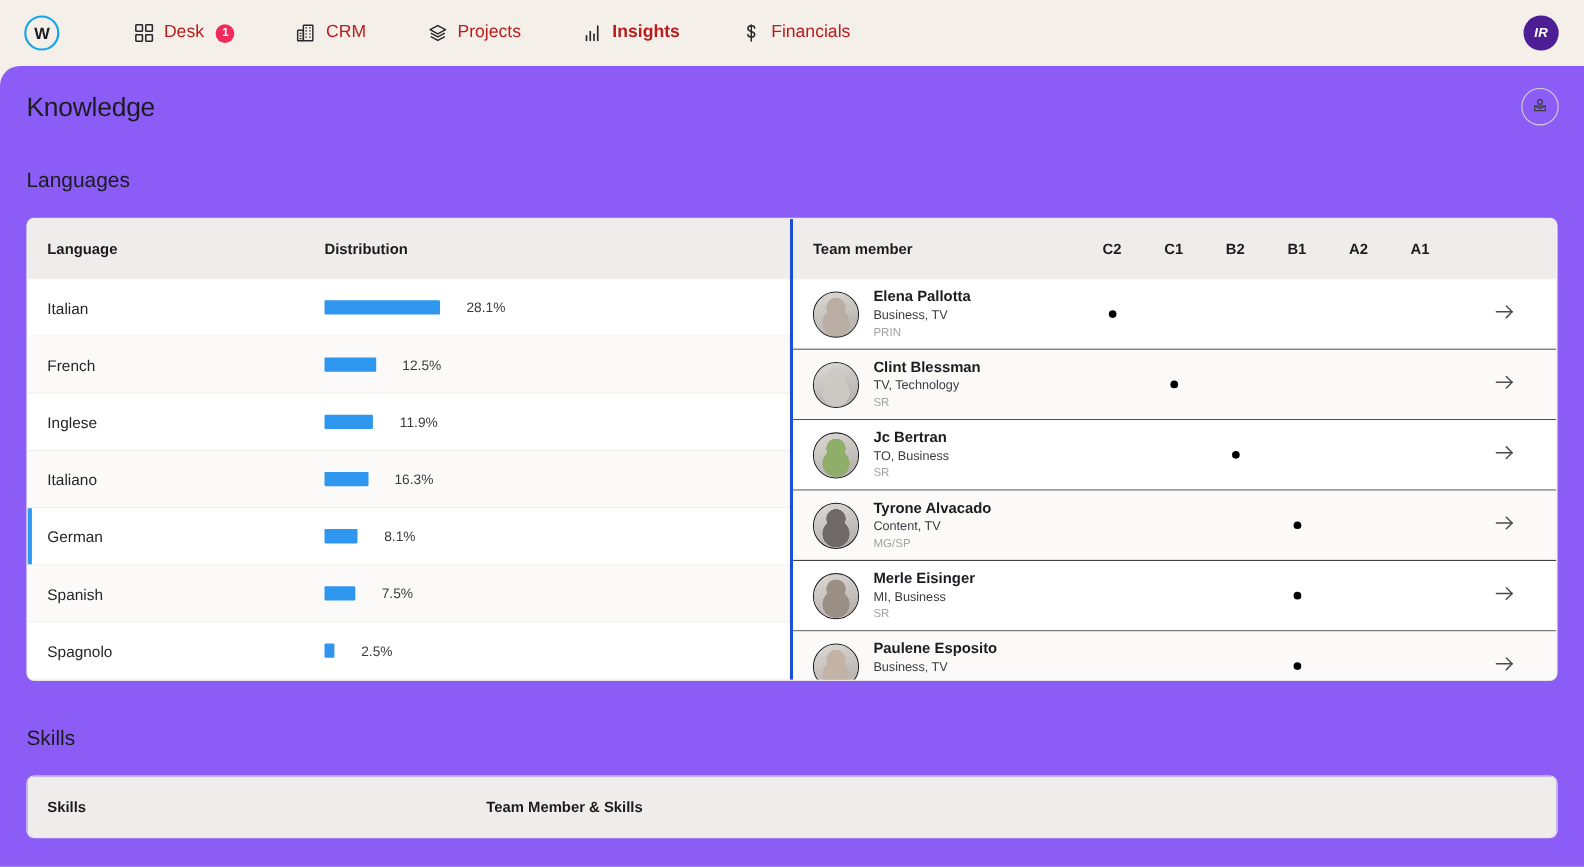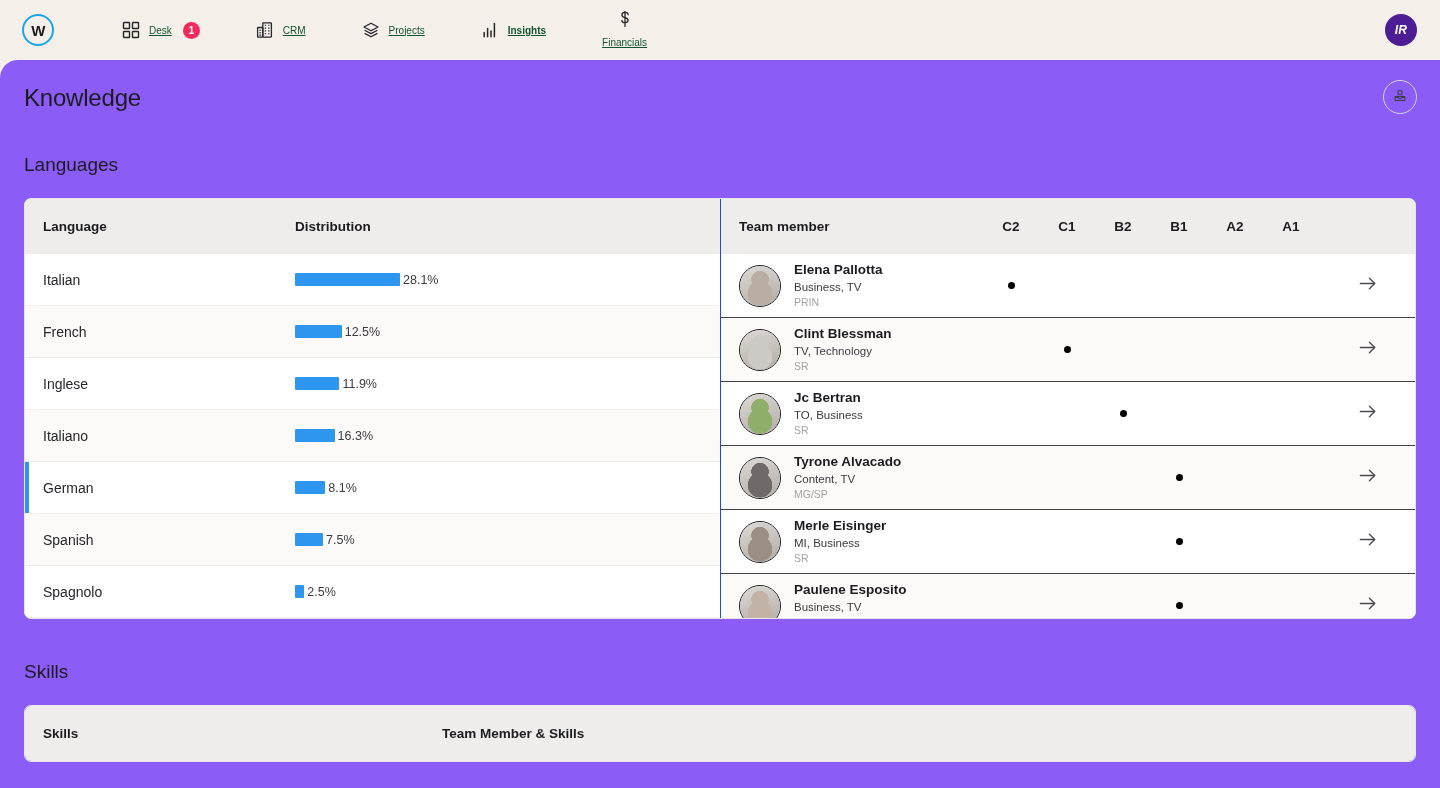--- a/index.html
+++ b/index.html
@@ -55,27 +55,26 @@
 
   .nav-item {
     display: flex;
     align-items: center;
     gap: 9px;
     padding: 0 28px 0 0;
     margin-right: 28px;
     cursor: pointer;
     height: 40px;
   }
-  .nav-item:last-child { margin-right: 0; flex-direction: column; }
+  .nav-item:last-child { margin-right: 0; }
 
   .nav-label {
-    font-size: 10px;
-    color: #14532d;
+    font-size: 16px;
+    color: #b91c1c;
     white-space: nowrap;
-    text-decoration: underline;
   }
   .nav-item.active .nav-label {
     font-weight: 700;
   }
 
   .nav-icon {
     width: 18px;
     height: 18px;
     display: block;
     flex: 0 0 auto;
@@ -169,21 +168,21 @@
   .card {
     margin: 22px 24px 0 24px;
     background: #fff;
     border-radius: 7px;
     border: 1px solid #e9e7e4;
     overflow: hidden;
   }
 
   
   .lang-wrap { display: flex; align-items: stretch; }
-  .lang-left  { width: 696px; flex: 0 0 696px; border-right: 1px solid #1d4ed8; }
+  .lang-left  { width: 696px; flex: 0 0 696px; border-right: 3px solid #1d4ed8; }
   .lang-right { flex: 1 1 auto; min-width: 0; }
 
   .thead {
     height: 55px;
     background: #eeedeb;
     display: flex;
     align-items: center;
   }
   .th {
     font-size: 13.5px;
@@ -224,21 +223,21 @@
   }
   .lang-name {
     width: 270px;
     padding-left: 18px;
     font-size: 14px;
     color: #26262b;
   }
   .lang-dist {
     display: flex;
     align-items: center;
-    gap: 3px;
+    gap: 24px;
   }
   .bar {
     height: 13px;
     background: #2f96f0;
     border-radius: 1px;
   }
   .bar-pct {
     font-size: 12.5px;
     color: #3b3b40;
   }

